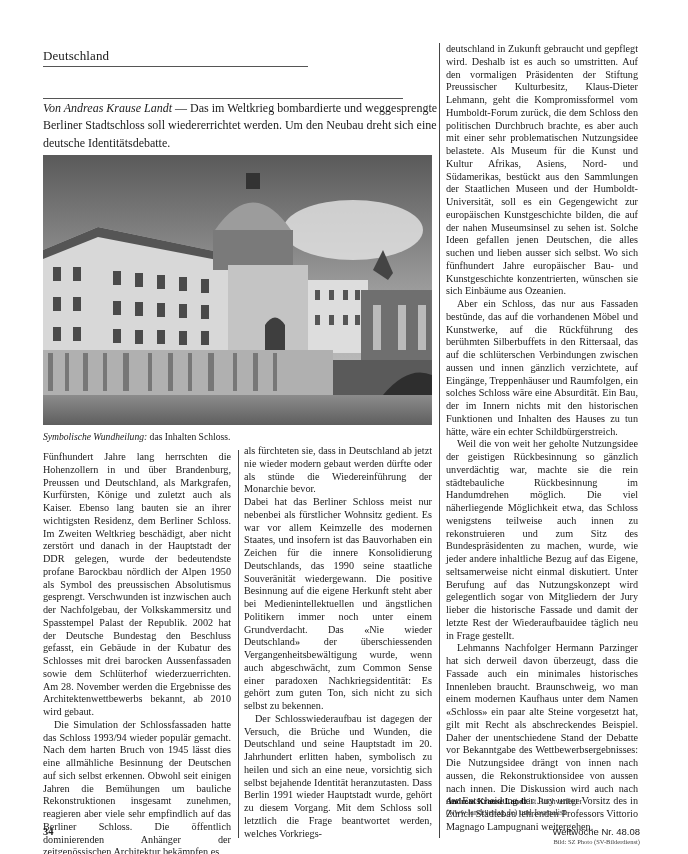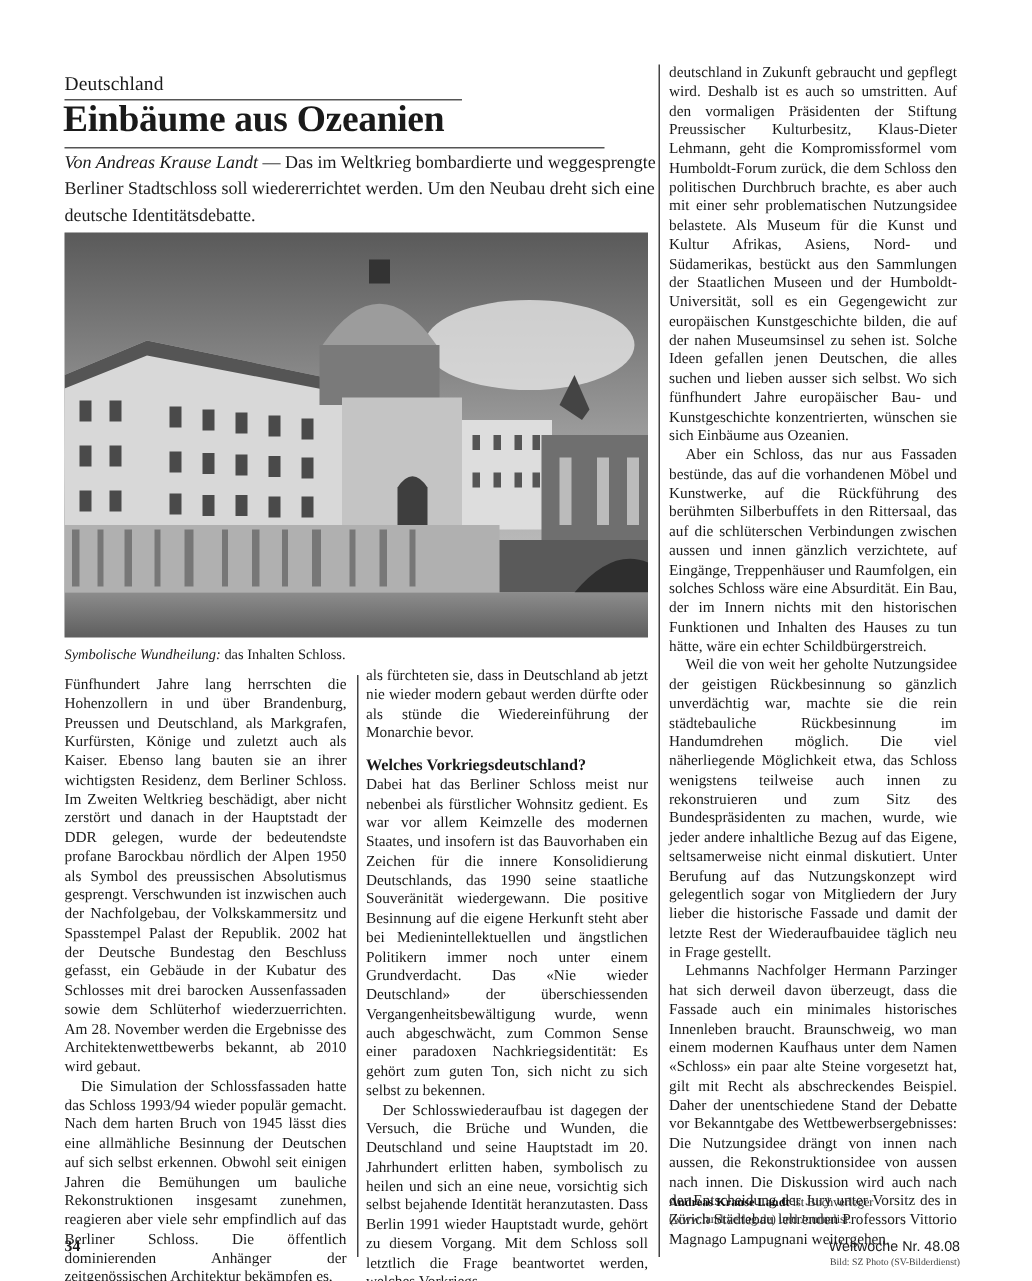--- a/index.html
+++ b/index.html
@@ -38,21 +38,20 @@
   .issue { position: absolute; right: 48px; top: 826px; font-size: 9.5px; font-family: Liberation Sans, sans-serif; text-align: left; }
   .credit { position: absolute; right: 48px; top: 838px; font-size: 6.5px; color: #444; font-family: "Liberation Serif", serif; text-align: right; }
 </style>
 </head>
 <body>
 
 <div class="page">
 
   <div class="section">Deutschland</div>
   <div class="rule1" style="top:66px;"></div>
-  <div class="headline" style="top:66px;">Einbäume aus Ozeanien</div>
   <div class="rule2"></div>
   <div class="lead"><em>Von Andreas Krause Landt</em><span> — Das im Weltkrieg bombardierte und weggesprengte Berliner Stadtschloss soll wiedererrichtet werden. Um den Neubau dreht sich eine deutsche Identitätsdebatte.</span></div>
 
   <div class="photo">
     <svg width="389" height="270" viewBox="0 0 389 270">
       <defs>
         <linearGradient id="sky" x1="0" y1="0" x2="0" y2="1">
           <stop offset="0" stop-color="#5a5a5a"></stop>
           <stop offset="0.6" stop-color="#a9a9a9"></stop>
           <stop offset="1" stop-color="#cfcfcf"></stop>
@@ -142,21 +141,20 @@
 
   <div class="col c1">
     <p>Fünfhundert Jahre lang herrschten die Hohenzollern in und über Brandenburg, Preussen und Deutschland, als Markgrafen, Kurfürsten, Könige und zuletzt auch als Kaiser. Ebenso lang bauten sie an ihrer wichtigsten Residenz, dem Berliner Schloss. Im Zweiten Weltkrieg beschädigt, aber nicht zerstört und danach in der Hauptstadt der DDR gelegen, wurde der bedeutendste profane Barockbau nördlich der Alpen 1950 als Symbol des preussischen Absolutismus gesprengt. Verschwunden ist inzwischen auch der Nachfolgebau, der Volkskammersitz und Spasstempel Palast der Republik. 2002 hat der Deutsche Bundestag den Beschluss gefasst, ein Gebäude in der Kubatur des Schlosses mit drei barocken Aussenfassaden sowie dem Schlüterhof wiederzuerrichten. Am 28. November werden die Ergebnisse des Architektenwettbewerbs bekannt, ab 2010 wird gebaut.</p>
     <p class="ind">Die Simulation der Schlossfassaden hatte das Schloss 1993/94 wieder populär gemacht. Nach dem harten Bruch von 1945 lässt dies eine allmähliche Besinnung der Deutschen auf sich selbst erkennen. Obwohl seit einigen Jahren die Bemühungen um bauliche Rekonstruktionen insgesamt zunehmen, reagieren aber viele sehr empfindlich auf das Berliner Schloss. Die öffentlich dominierenden Anhänger der zeitgenössischen Architektur bekämpfen es,</p>
   </div>
 
   <div class="vrule vr1"></div>
 
   <div class="col c2">
     <p>als fürchteten sie, dass in Deutschland ab jetzt nie wieder modern gebaut werden dürfte oder als stünde die Wiedereinführung der Monarchie bevor.</p>
-    <h3>Welches Vorkriegsdeutschland?</h3>
     <p>Dabei hat das Berliner Schloss meist nur nebenbei als fürstlicher Wohnsitz gedient. Es war vor allem Keimzelle des modernen Staates, und insofern ist das Bauvorhaben ein Zeichen für die innere Konsolidierung Deutschlands, das 1990 seine staatliche Souveränität wiedergewann. Die positive Besinnung auf die eigene Herkunft steht aber bei Medienintellektuellen und ängstlichen Politikern immer noch unter einem Grundverdacht. Das «Nie wieder Deutschland» der überschiessenden Vergangenheitsbewältigung wurde, wenn auch abgeschwächt, zum Common Sense einer paradoxen Nachkriegsidentität: Es gehört zum guten Ton, sich nicht zu sich selbst zu bekennen.</p>
     <p class="ind">Der Schlosswiederaufbau ist dagegen der Versuch, die Brüche und Wunden, die Deutschland und seine Hauptstadt im 20. Jahrhundert erlitten haben, symbolisch zu heilen und sich an eine neue, vorsichtig sich selbst bejahende Identität heranzutasten. Dass Berlin 1991 wieder Hauptstadt wurde, gehört zu diesem Vorgang. Mit dem Schloss soll letztlich die Frage beantwortet werden, welches Vorkriegs-</p>
   </div>
 
   <div class="vrule vr2"></div>
 
   <div class="col c3">
     <p>deutschland in Zukunft gebraucht und gepflegt wird. Deshalb ist es auch so umstritten. Auf den vormaligen Präsidenten der Stiftung Preussischer Kulturbesitz, Klaus-Dieter Lehmann, geht die Kompromissformel vom Humboldt-Forum zurück, die dem Schloss den politischen Durchbruch brachte, es aber auch mit einer sehr problematischen Nutzungsidee belastete. Als Museum für die Kunst und Kultur Afrikas, Asiens, Nord- und Südamerikas, bestückt aus den Sammlungen der Staatlichen Museen und der Humboldt-Universität, soll es ein Gegengewicht zur europäischen Kunstgeschichte bilden, die auf der nahen Museumsinsel zu sehen ist. Solche Ideen gefallen jenen Deutschen, die alles suchen und lieben ausser sich selbst. Wo sich fünfhundert Jahre europäischer Bau- und Kunstgeschichte konzentrierten, wünschen sie sich Einbäume aus Ozeanien.</p>
     <p class="ind">Aber ein Schloss, das nur aus Fassaden bestünde, das auf die vorhandenen Möbel und Kunstwerke, auf die Rückführung des berühmten Silberbuffets in den Rittersaal, das auf die schlüterschen Verbindungen zwischen aussen und innen gänzlich verzichtete, auf Eingänge, Treppenhäuser und Raumfolgen, ein solches Schloss wäre eine Absurdität. Ein Bau, der im Innern nichts mit den historischen Funktionen und Inhalten des Hauses zu tun hätte, wäre ein echter Schildbürgerstreich.</p>
     <p class="ind">Weil die von weit her geholte Nutzungsidee der geistigen Rückbesinnung so gänzlich unverdächtig war, machte sie die rein städtebauliche Rückbesinnung im Handumdrehen möglich. Die viel näherliegende Möglichkeit etwa, das Schloss wenigstens teilweise auch innen zu rekonstruieren und zum Sitz des Bundespräsidenten zu machen, wurde, wie jeder andere inhaltliche Bezug auf das Eigene, seltsamerweise nicht einmal diskutiert. Unter Berufung auf das Nutzungskonzept wird gelegentlich sogar von Mitgliedern der Jury lieber die historische Fassade und damit der letzte Rest der Wiederaufbauidee täglich neu in Frage gestellt.</p>

